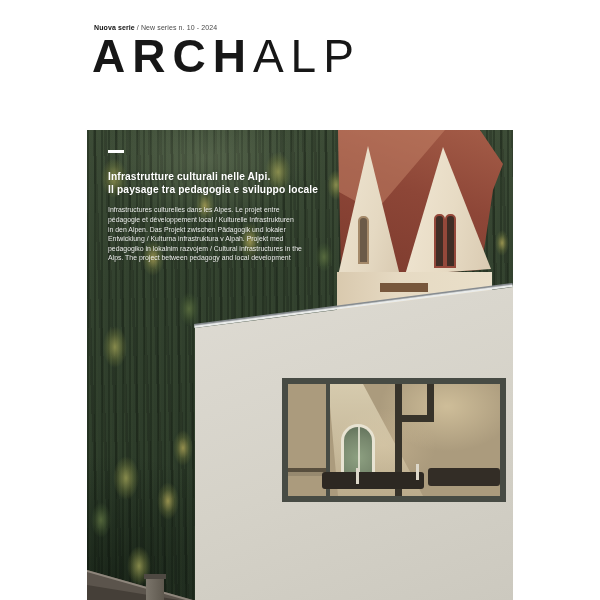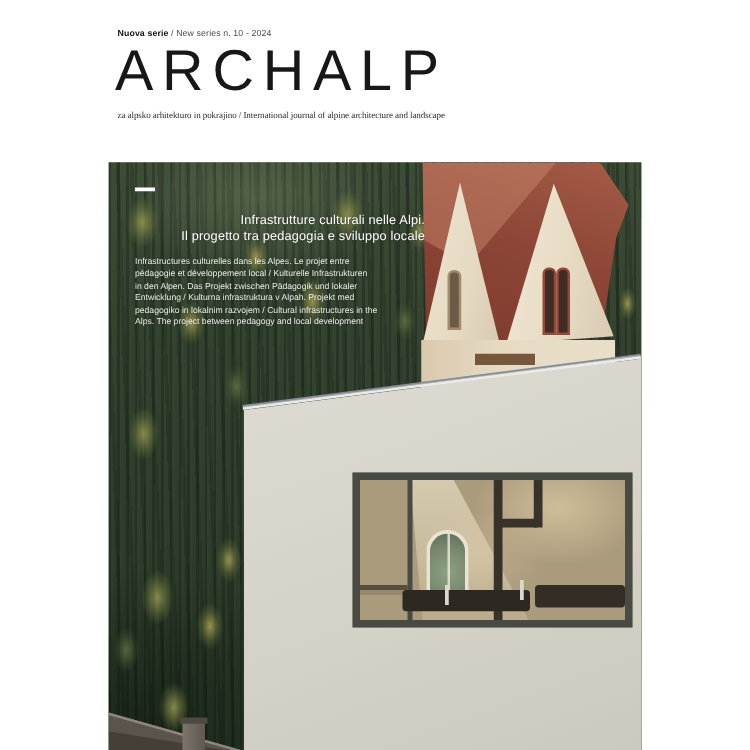--- a/index.html
+++ b/index.html
@@ -7,21 +7,21 @@
        font-family:"Liberation Sans",sans-serif;position:relative;}
 
   
   #cover{position:absolute;left:87px;top:0;width:426px;height:600px;background:#ffffff;}
 
   
   #series-line{position:absolute;left:7px;top:24px;font-size:7px;color:#4a4a4a;letter-spacing:.1px;white-space:nowrap;}
   #series-line b{color:#111;}
   #wordmark{position:absolute;left:5px;top:33px;font-size:46px;line-height:46px;color:#171717;
             letter-spacing:7px;white-space:nowrap;}
-  #wordmark .wm-light{font-weight:400;}
+  #wordmark .wm-light{font-weight:700;}
   #wordmark .wm-bold{font-weight:400;}
   #subtitle{position:absolute;left:7px;top:88px;font-family:"Liberation Serif",serif;
             font-size:7.2px;line-height:9.6px;color:#2d2d2d;letter-spacing:-.05px;white-space:nowrap;}
 
   
   #photo{position:absolute;left:0;top:130px;width:426px;height:470px;overflow:hidden;
     background-color:#31402e;
     background-image:
       radial-gradient(ellipse 150px 90px at 28% 6%, rgba(150,165,130,.28), transparent 70%),
       radial-gradient(ellipse 200px 170px at 6% 96%, rgba(8,16,8,.45), transparent 75%),
@@ -97,22 +97,22 @@
     transform:rotate(15.8deg);transform-origin:left top;}
   #roof-dark{position:absolute;left:0;top:455px;width:92px;height:15px;background:#453f38;
     clip-path:polygon(0 0,92px 15px,0 15px);}
   #chimney{position:absolute;left:59px;top:446px;width:18px;height:24px;
     background:linear-gradient(90deg,#7b756b,#5e584e);}
   #chimney-cap{position:absolute;left:57px;top:444px;width:22px;height:5px;background:#4e4942;}
 
   
   #headline{position:absolute;left:21px;top:20px;width:232px;color:#fff;}
   #headline-rule{width:16px;height:2.5px;background:#ffffff;margin-bottom:17px;}
-  .title-line{font-size:10.2px;font-weight:400;line-height:13.4px;letter-spacing:.15px;white-space:nowrap;
-    text-shadow:0 0 3px rgba(0,0,0,.25);text-align:right;}
+  .title-line{font-size:10.2px;font-weight:700;line-height:13.4px;letter-spacing:.15px;white-space:nowrap;
+    text-shadow:0 0 3px rgba(0,0,0,.25);}
   #translations{margin-top:9px;}
   .trans-line{font-size:6.9px;line-height:9.6px;color:rgba(255,255,255,.9);white-space:nowrap;
     text-shadow:0 0 2px rgba(0,0,0,.2);}
 
   
   #seller{position:absolute;left:258px;top:398px;width:165px;height:70px;}
   .book{position:absolute;border-radius:1px;}
   #book-blue{left:15px;top:10px;width:31px;height:9px;background:#8191c8;transform:rotate(-8deg);}
   #book-pink{left:9px;top:22px;width:34px;height:10px;background:#edb4c1;transform:rotate(-4deg);}
   #book-red{left:5px;top:34px;width:38px;height:11px;background:#e4574c;transform:rotate(-2deg);}
@@ -130,21 +130,20 @@
 </head>
 <body>
 
 <div id="cover">
 
   <div id="series-line"><b>Nuova serie</b><span> / New series n. 10 - 2024</span></div>
 
   <div id="wordmark"><span class="wm-light">ARCH</span><span class="wm-bold">ALP</span></div>
 
   <div id="subtitle">
-    <div>za alpsko arhitekturo in pokrajino / International journal of alpine architecture and landscape</div>
   </div>
 
   <div id="photo">
 
     <div>
       <div class="ap ap-o" style="left:14px;top:28px;width:26px;height:40px;"></div>
       <div class="ap ap-y" style="left:55px;top:110px;width:22px;height:36px;"></div>
       <div class="ap ap-o" style="left:16px;top:196px;width:24px;height:42px;"></div>
       <div class="ap ap-g" style="left:92px;top:162px;width:20px;height:34px;"></div>
       <div class="ap ap-y" style="left:152px;top:92px;width:22px;height:38px;"></div>
@@ -190,21 +189,21 @@
 
     <div id="roof"></div>
     <div id="roof-ridge"></div>
     <div id="roof-dark"></div>
     <div id="chimney"></div>
     <div id="chimney-cap"></div>
 
     <div id="headline">
       <div id="headline-rule"></div>
       <div class="title-line">Infrastrutture culturali nelle Alpi.</div>
-      <div class="title-line">Il progetto tra pedagogia e sviluppo locale</div>
+      <div class="title-line">Il paysage tra pedagogia e sviluppo locale</div>
       <div id="translations">
         <div class="trans-line">Infrastructures culturelles dans les Alpes. Le projet entre</div>
         <div class="trans-line">pédagogie et développement local / Kulturelle Infrastrukturen</div>
         <div class="trans-line">in den Alpen. Das Projekt zwischen Pädagogik und lokaler</div>
         <div class="trans-line">Entwicklung / Kulturna infrastruktura v Alpah. Projekt med</div>
         <div class="trans-line">pedagogiko in lokalnim razvojem / Cultural infrastructures in the</div>
         <div class="trans-line">Alps. The project between pedagogy and local development</div>
       </div>
     </div>
 

